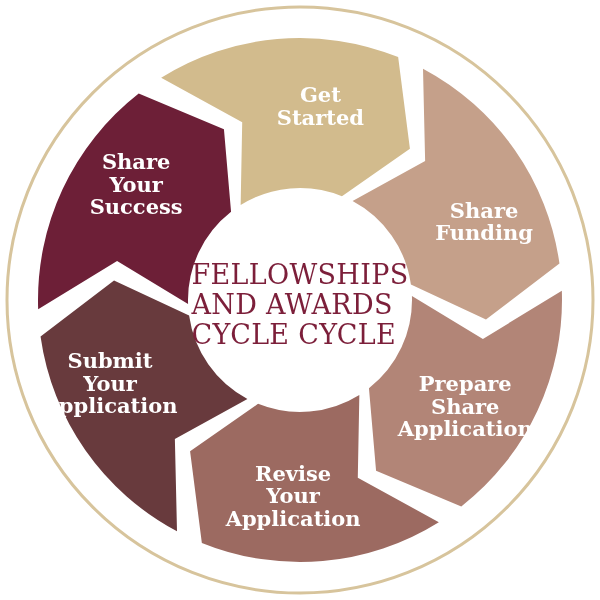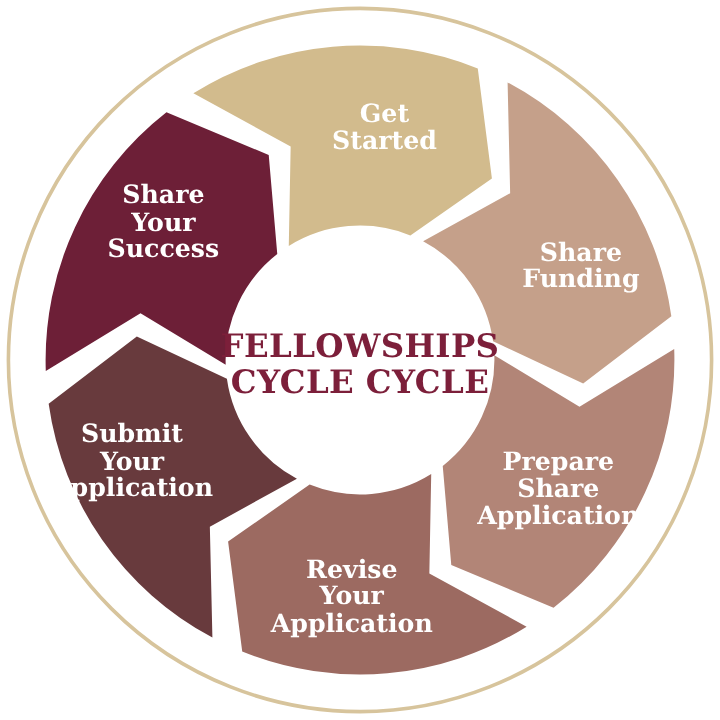--- a/index.html
+++ b/index.html
@@ -19,22 +19,22 @@
     font-weight:700;
     font-size:21px;
     line-height:1.07;
     white-space:pre-line;
     pointer-events:none;
   }
   .center-title{
     position:absolute;
     left:300px;top:305px;
     transform:translate(-50%,-50%);
-    text-align:center;
-    font-weight:700;
+    text-align:left;
+    font-weight:400;
     font-size:27px;
     line-height:1.12;
     letter-spacing:0.3px;
     pointer-events:none;
   }
 </style>
 </head>
 <body>
 
 <div class="stage">
@@ -64,15 +64,16 @@
       <div class="seg-label" style="left: 110px; top: 384.17px;">Submit
 Your
 Application</div>
       <div class="seg-label" style="left: 136.17px; top: 185.28px;">Share
 Your
 Success</div>
     </div>
 
   <div class="center-title" style="color: rgb(124, 31, 58);">
     <div>FELLOWSHIPS</div>
+    <div>AND AWARDS</div>
     <div>CYCLE CYCLE</div>
   </div>
 </div>
 
 </body></html>

